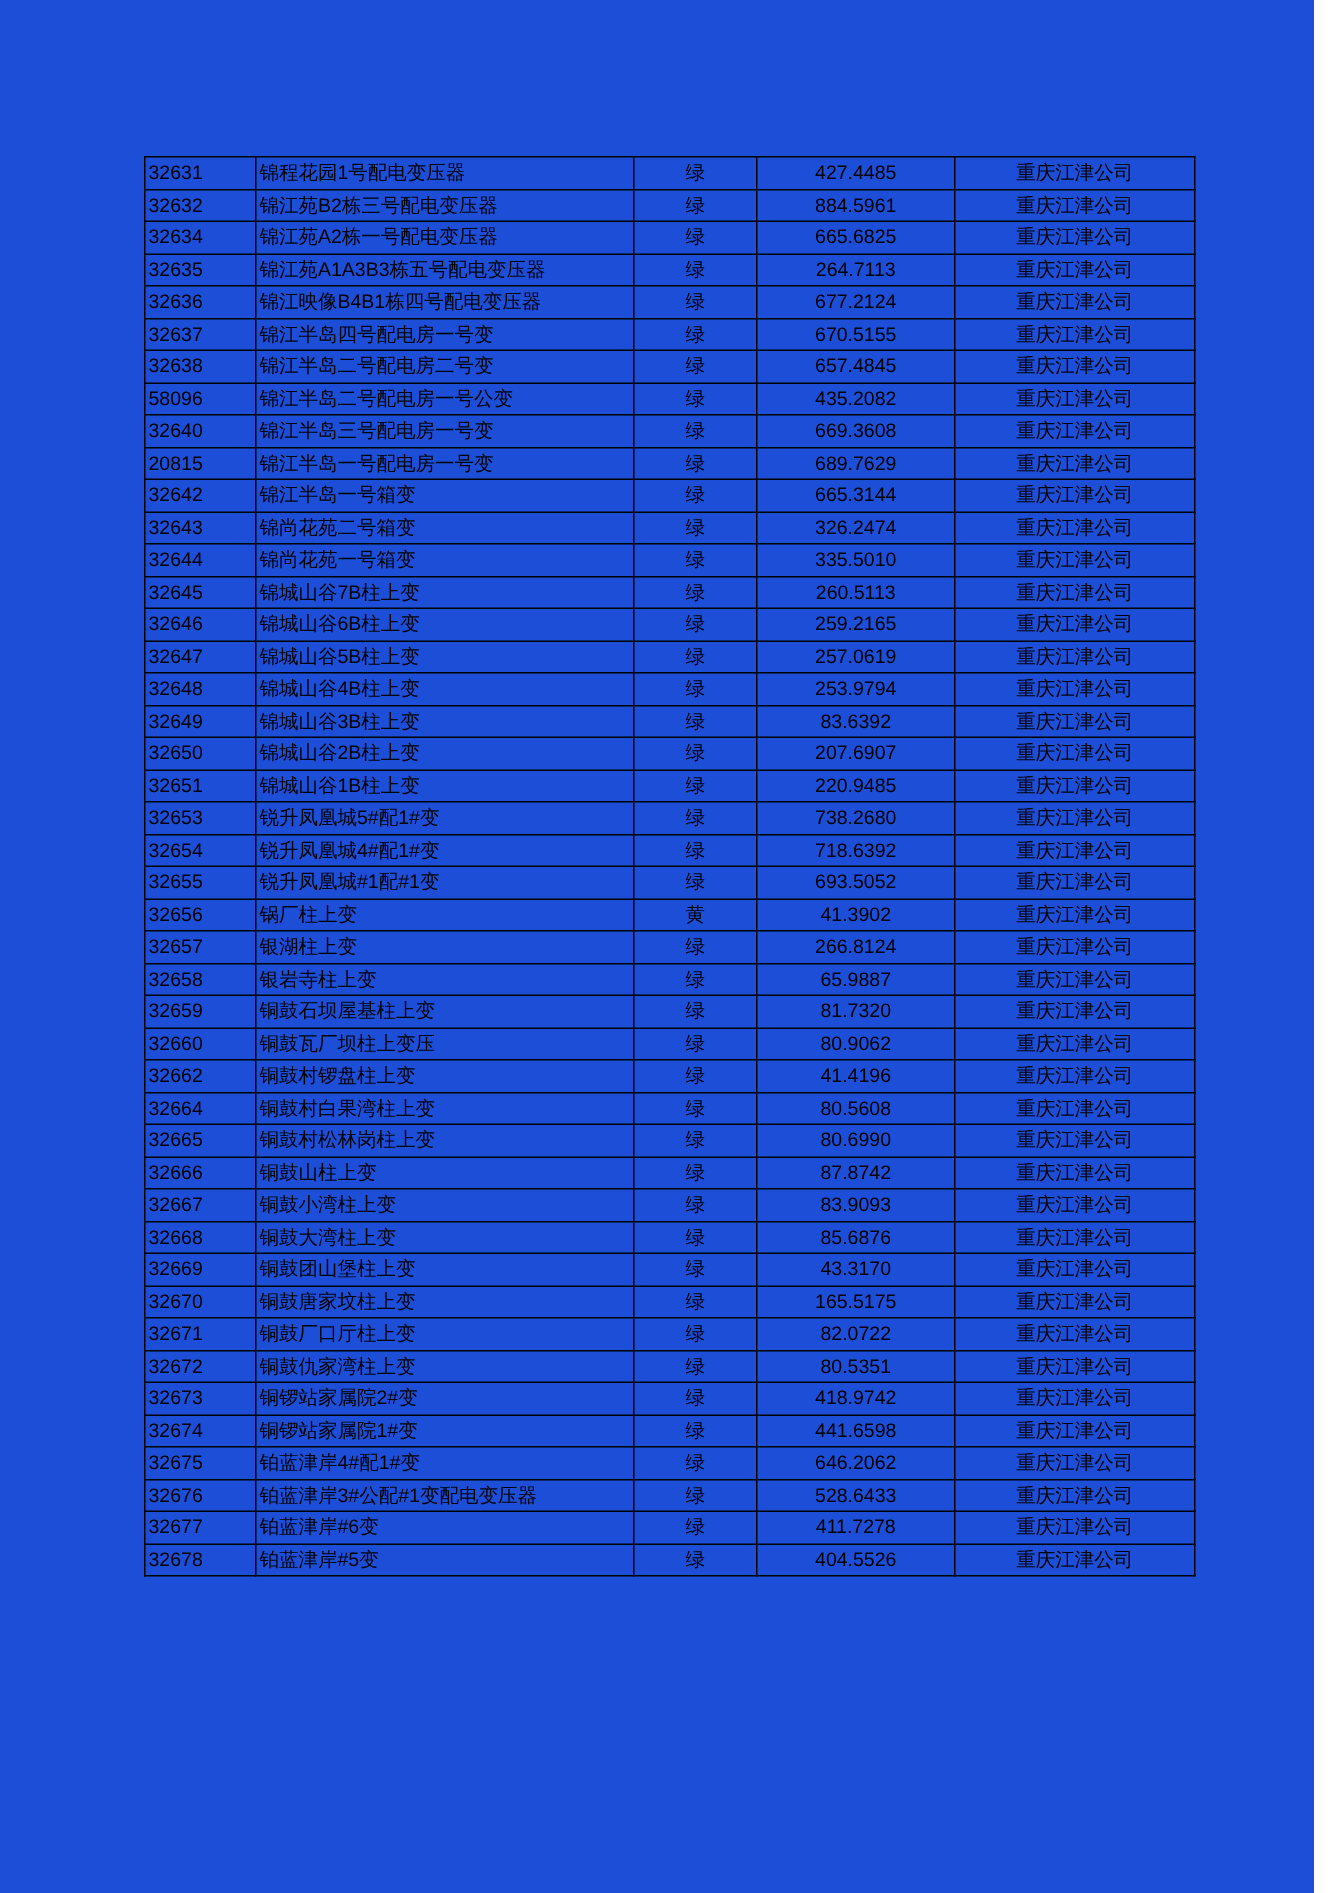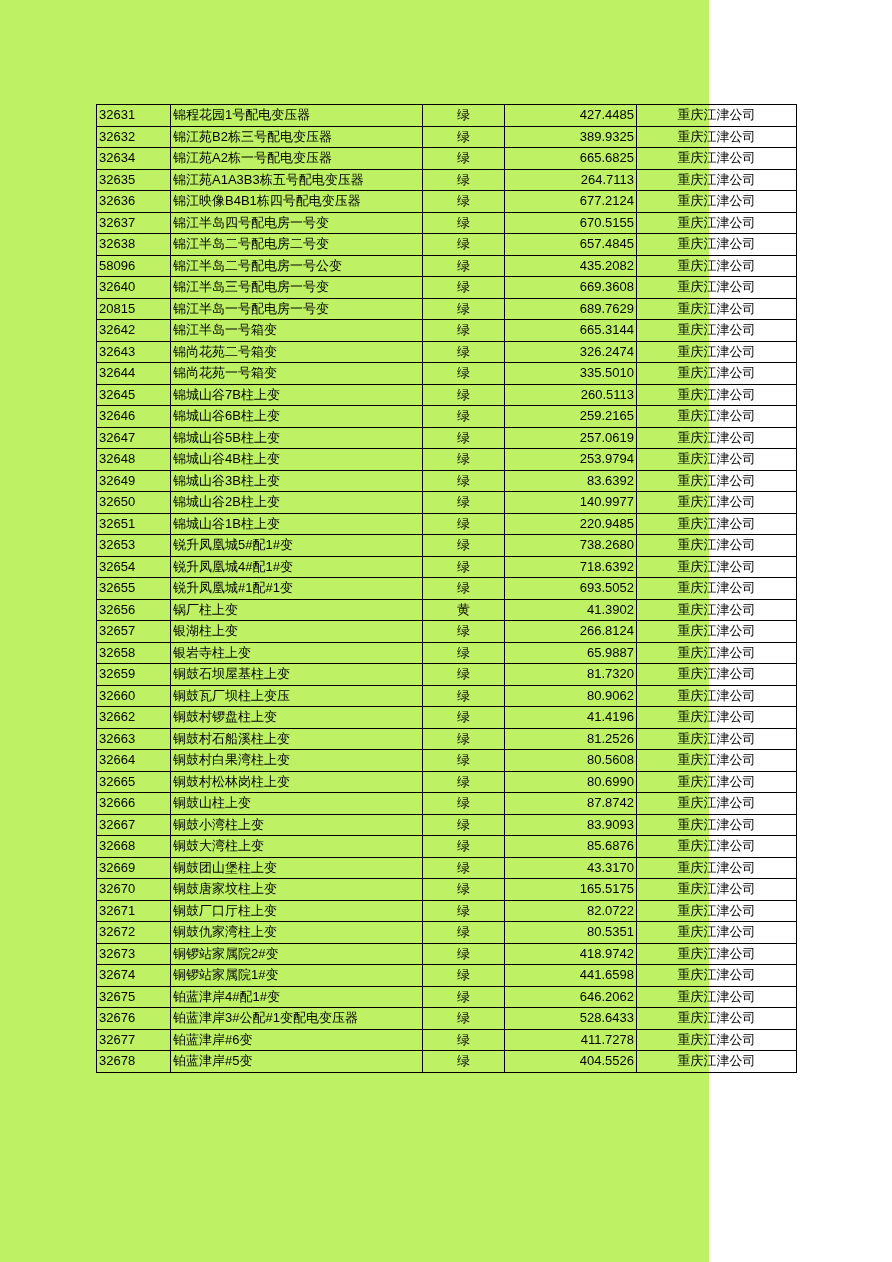--- a/index.html
+++ b/index.html
@@ -11,23 +11,23 @@
     width: 892px;
     height: 1262px;
     font-family: "Liberation Sans", sans-serif;
     color: #000000;
     position: relative;
   }
   .page {
     position: absolute;
     left: 0;
     top: 0;
-    width: 709px;
+    width: 876px;
     height: 1262px;
-    background: #bef264;
+    background: #1d4ed8;
   }
   .sheet {
     position: absolute;
     left: 96px;
     top: 104px;
     width: 700px;
   }
   table.data-table {
     border-collapse: collapse;
     width: 700px;
@@ -44,21 +44,21 @@
   }
   col.c-id { width: 74px; }
   col.c-name { width: 252px; }
   col.c-color { width: 82px; }
   col.c-value { width: 132px; }
   col.c-company { width: 160px; }
 
   td.cell-id { text-align: center; padding-left: 8px; text-align: left; }
   td.cell-name { text-align: left; }
   td.cell-color { text-align: center; }
-  td.cell-value { text-align: right; }
+  td.cell-value { text-align: center; }
   td.cell-company { text-align: center; }
 </style>
 </head>
 <body>
 
 <div class="page">
   <div class="sheet">
     <table class="data-table">
       <colgroup>
         <col class="c-id">
@@ -72,21 +72,21 @@
             <td class="cell-id">32631</td>
             <td class="cell-name">锦程花园1号配电变压器</td>
             <td class="cell-color">绿</td>
             <td class="cell-value">427.4485</td>
             <td class="cell-company">重庆江津公司</td>
           </tr>
           <tr>
             <td class="cell-id">32632</td>
             <td class="cell-name">锦江苑B2栋三号配电变压器</td>
             <td class="cell-color">绿</td>
-            <td class="cell-value">389.9325</td>
+            <td class="cell-value">884.5961</td>
             <td class="cell-company">重庆江津公司</td>
           </tr>
           <tr>
             <td class="cell-id">32634</td>
             <td class="cell-name">锦江苑A2栋一号配电变压器</td>
             <td class="cell-color">绿</td>
             <td class="cell-value">665.6825</td>
             <td class="cell-company">重庆江津公司</td>
           </tr>
           <tr>
@@ -191,21 +191,21 @@
             <td class="cell-id">32649</td>
             <td class="cell-name">锦城山谷3B柱上变</td>
             <td class="cell-color">绿</td>
             <td class="cell-value">83.6392</td>
             <td class="cell-company">重庆江津公司</td>
           </tr>
           <tr>
             <td class="cell-id">32650</td>
             <td class="cell-name">锦城山谷2B柱上变</td>
             <td class="cell-color">绿</td>
-            <td class="cell-value">140.9977</td>
+            <td class="cell-value">207.6907</td>
             <td class="cell-company">重庆江津公司</td>
           </tr>
           <tr>
             <td class="cell-id">32651</td>
             <td class="cell-name">锦城山谷1B柱上变</td>
             <td class="cell-color">绿</td>
             <td class="cell-value">220.9485</td>
             <td class="cell-company">重庆江津公司</td>
           </tr>
           <tr>
@@ -262,27 +262,20 @@
             <td class="cell-name">铜鼓瓦厂坝柱上变压</td>
             <td class="cell-color">绿</td>
             <td class="cell-value">80.9062</td>
             <td class="cell-company">重庆江津公司</td>
           </tr>
           <tr>
             <td class="cell-id">32662</td>
             <td class="cell-name">铜鼓村锣盘柱上变</td>
             <td class="cell-color">绿</td>
             <td class="cell-value">41.4196</td>
-            <td class="cell-company">重庆江津公司</td>
-          </tr>
-          <tr>
-            <td class="cell-id">32663</td>
-            <td class="cell-name">铜鼓村石船溪柱上变</td>
-            <td class="cell-color">绿</td>
-            <td class="cell-value">81.2526</td>
             <td class="cell-company">重庆江津公司</td>
           </tr>
           <tr>
             <td class="cell-id">32664</td>
             <td class="cell-name">铜鼓村白果湾柱上变</td>
             <td class="cell-color">绿</td>
             <td class="cell-value">80.5608</td>
             <td class="cell-company">重庆江津公司</td>
           </tr>
           <tr>

